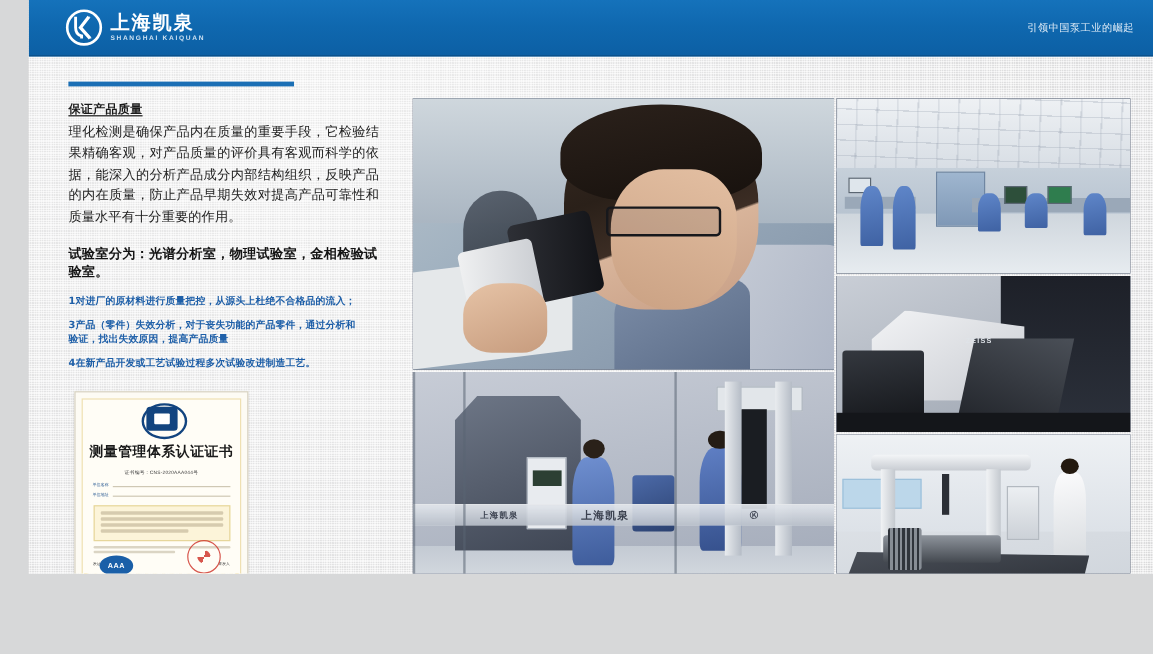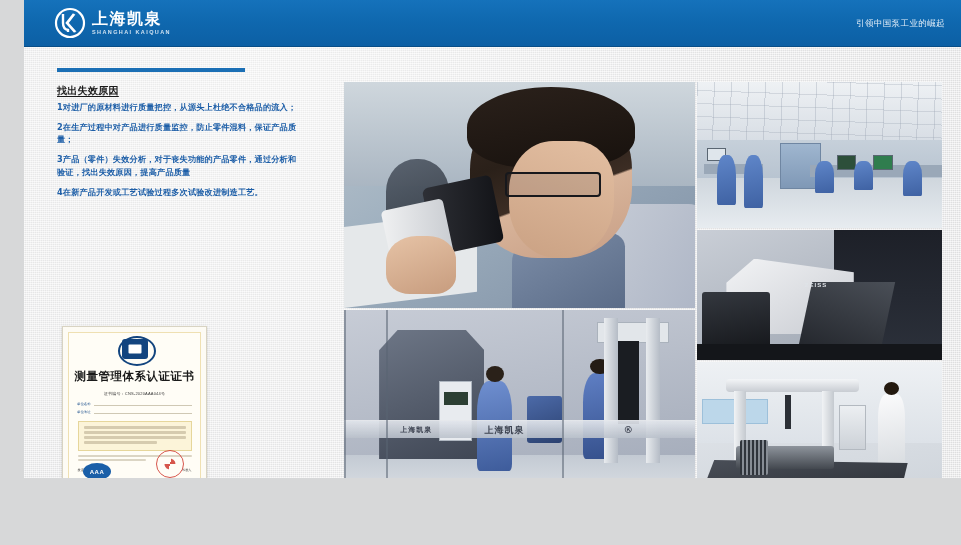--- a/index.html
+++ b/index.html
@@ -341,24 +341,25 @@
       <span class="logo-txt">
         <span class="logo-cn">上海凯泉</span>
         <span class="logo-en">SHANGHAI KAIQUAN</span>
       </span>
     </div>
     <div class="header-slogan">引领中国泵工业的崛起</div>
   </div>
 
   <div class="left-col">
     <div class="title-rule"></div>
-    <div class="subhead">找出失效原因</div>
+    <div class="subhead">保证产品质量</div>
+    <p class="body-p">理化检测是确保产品内在质量的重要手段，它检验结果精确客观，对产品质量的评价具有客观而科学的依据，能深入的分析产品成分内部结构组织，反映产品的内在质量，防止产品早期失效对提高产品可靠性和质量水平有十分重要的作用。</p>
+    <div class="lab-line">试验室分为：光谱分析室，物理试验室，金相检验试验室。</div>
     <div class="bullets">
       <div class="bullet">1对进厂的原材料进行质量把控，从源头上杜绝不合格品的流入；</div>
-      <div class="bullet">2在生产过程中对产品进行质量监控，防止零件混料，保证产品质量；</div>
       <div class="bullet">3产品（零件）失效分析，对于丧失功能的产品零件，通过分析和验证，找出失效原因，提高产品质量</div>
       <div class="bullet">4在新产品开发或工艺试验过程多次试验改进制造工艺。</div>
     </div>
   </div>
 
   <div class="cert">
     <div class="cert-frame"></div>
     <div class="cert-inner">
       <div class="cert-emblem"></div>
       <div class="cert-title">测量管理体系认证证书</div>

